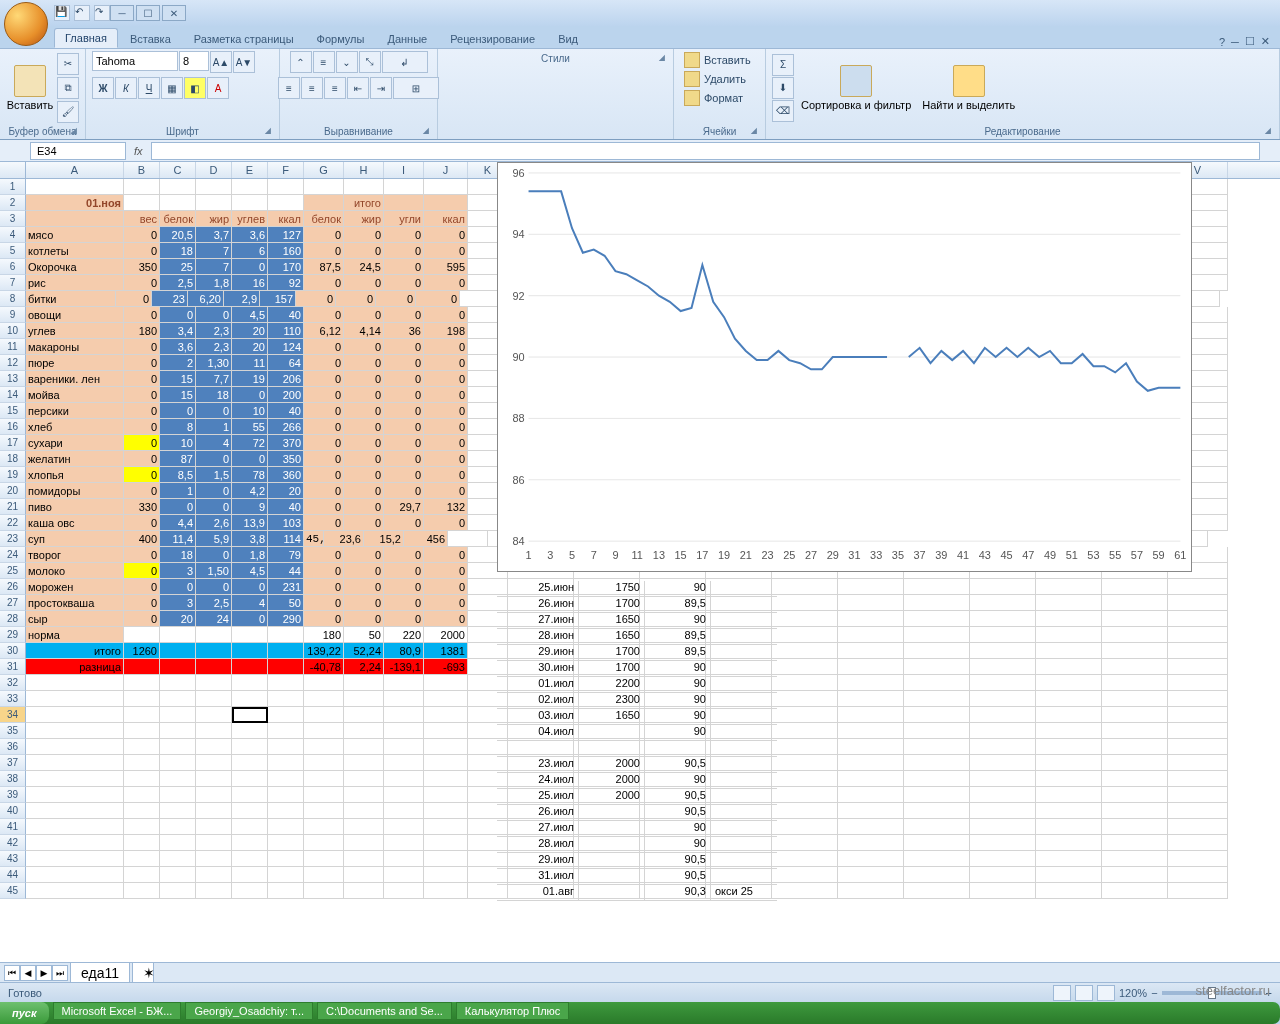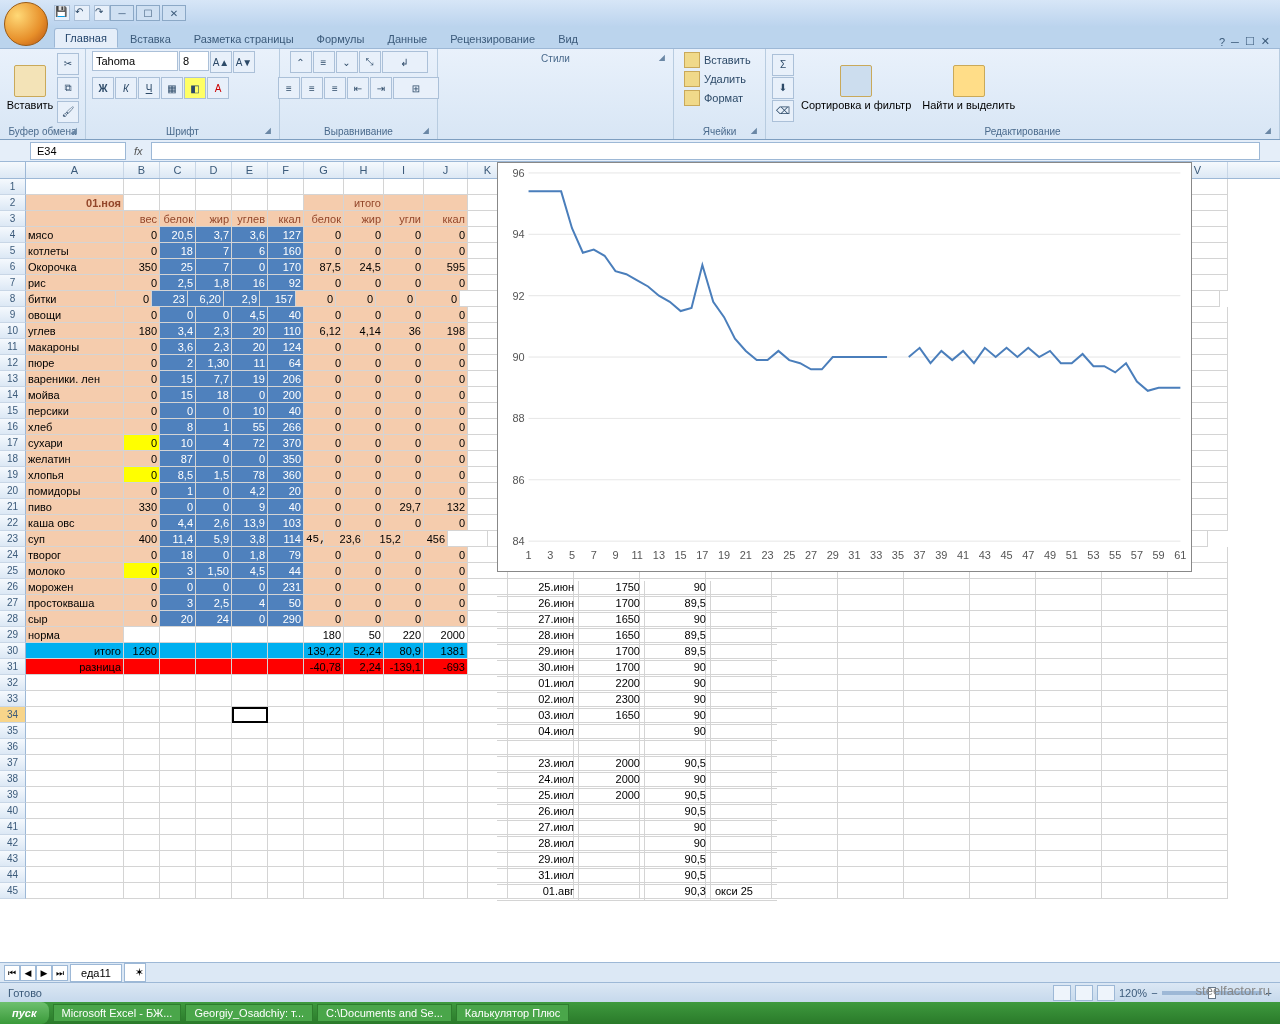--- a/index.html
+++ b/index.html
@@ -65,31 +65,31 @@
 .sel-cell { border:2px solid #000; position:absolute; pointer-events:none;}
 
 
 .chart { position:absolute; left:497px; top:0px; width:695px; height:410px; background:#fff; border:1px solid #888; z-index:5;}
 .chart svg { width:100%; height:100%; }
 
 
 .sheettabs { position:absolute; bottom:42px; left:0; right:0; height:20px; background:#dce8f5; border-top:1px solid #9db8d6; display:flex; align-items:center;}
 .sheettabs .nav { display:flex; margin-left:4px;}
 .sheettabs .nav span{ width:16px; height:16px; border:1px solid #9db8d6; background:#fff; font-size:9px; text-align:center; line-height:14px; cursor:pointer;}
-.sheettab { padding:2px 10px; background:#fff; border:1px solid #9db8d6; margin-left:2px; font-size:11px; cursor:pointer;}
+.sheettab { padding:2px 10px; background:#fff; border:1px solid #9db8d6; margin-left:2px; font-size:14px; cursor:pointer;}
 
 
 .status { position:absolute; bottom:22px; left:0; right:0; height:20px; background:linear-gradient(#dbe7f4,#c6d9ec); border-top:1px solid #9db8d6; display:flex; align-items:center; padding:0 8px; color:#3b5a7a;}
 .status .zoom { margin-left:auto; display:flex; align-items:center; gap:4px;}
 .viewbtn { width:18px; height:16px; border:1px solid #9db8d6; background:#eef4fb;}
 .slider { width:100px; height:4px; background:#9db8d6; position:relative;}
 .slider .thumb{ width:8px; height:12px; background:#fff; border:1px solid #678; position:absolute; left:46px; top:-4px;}
 
 
-.taskbar { position:absolute; bottom:0; left:0; right:0; height:22px; background:linear-gradient(#3e9a3e,#2a7a2a); display:flex; align-items:center; color:#fff;}
+.taskbar { position:absolute; bottom:0; left:0; right:0; height:22px; background:linear-gradient(#3e9a3e,#2a7a2a); display:flex; color:#fff;border-radius:7px;}
 .start { background:linear-gradient(#6ec06e,#3a9a3a); padding:2px 12px; font-weight:bold; font-style:italic; border-radius:0 8px 8px 0; height:100%; display:flex; align-items:center; cursor:pointer;}
 .tbtn { background:#4aa64a; border:1px solid #2d7d2d; padding:2px 8px; margin-left:4px; font-size:10px; height:18px; display:flex; align-items:center; gap:4px; cursor:pointer; max-width:160px; overflow:hidden;}
 .watermark { position:absolute; right:10px; bottom:26px; color:#888; font-size:13px;}
 </style>
 </head>
 <body>
 
 <div class="titlebar">
   <div class="office-btn"></div>
   <div class="qat">

